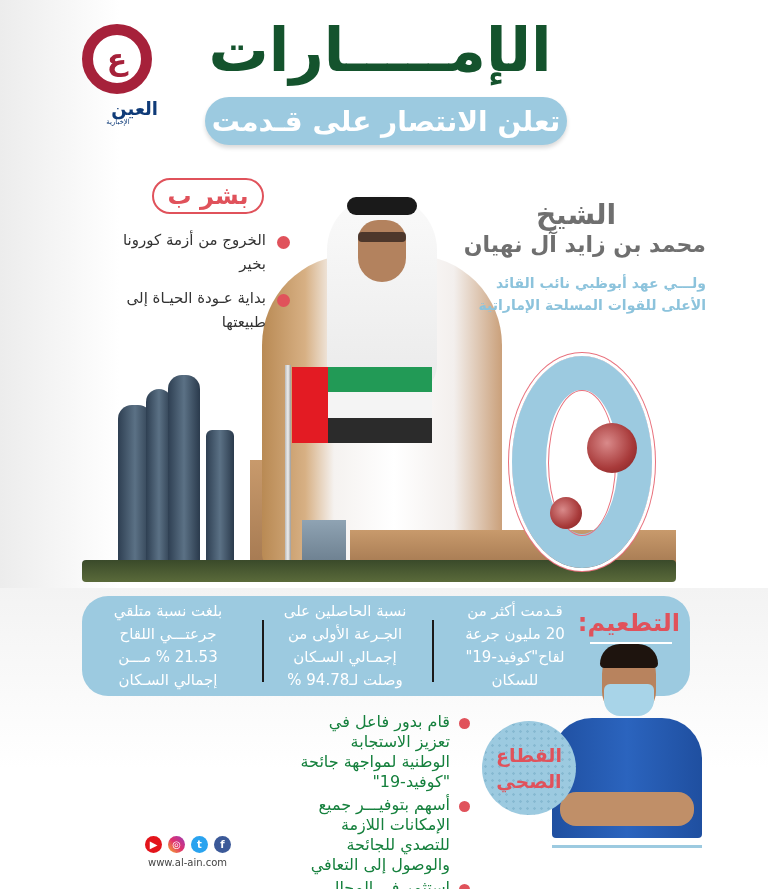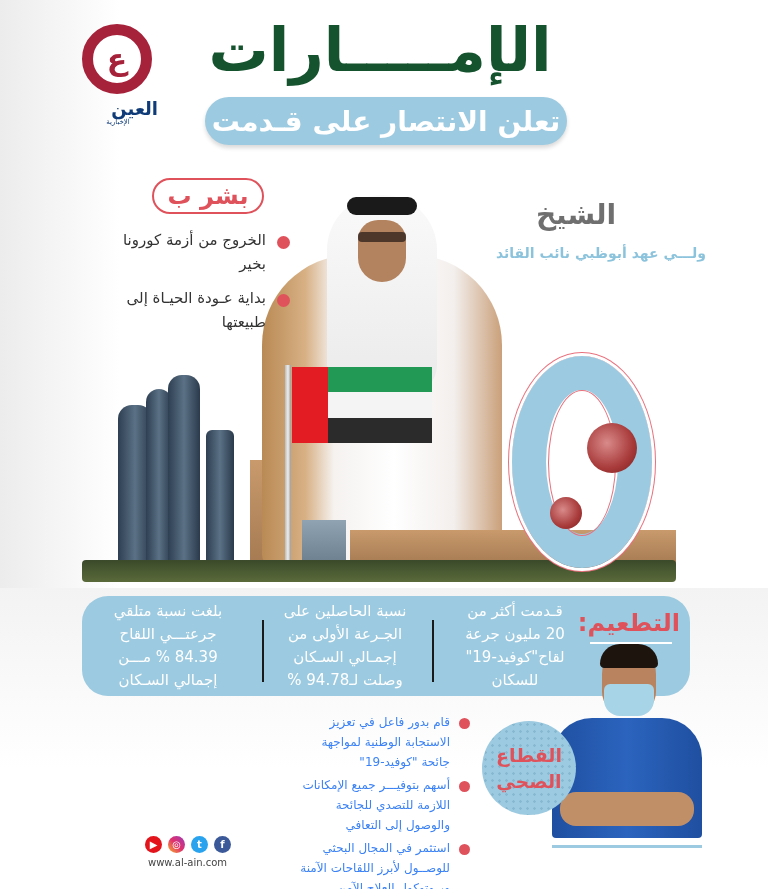--- a/index.html
+++ b/index.html
@@ -150,22 +150,22 @@
     position: absolute; left: 552px; top: 640px; width: 150px; height: 205px;
   }
   .doc-head { position: absolute; left: 50px; top: 8px; width: 54px; height: 66px; border-radius: 26px 26px 22px 22px; background: #b8835e; }
   .doc-hair { position: absolute; left: 48px; top: 4px; width: 58px; height: 24px; border-radius: 28px 28px 6px 6px; background: #1e140e; }
   .doc-mask { position: absolute; left: 52px; top: 44px; width: 50px; height: 32px; border-radius: 6px 6px 16px 16px; background: #a8d4e8; }
   .doc-body { position: absolute; left: 0; top: 78px; width: 150px; height: 120px; border-radius: 40px 40px 4px 4px; background: linear-gradient(90deg,#1f4fa0,#2b64be,#1f4fa0); }
   .doc-arms { position: absolute; left: 8px; top: 152px; width: 134px; height: 34px; border-radius: 16px; background: #c08f68; }
   .doc-base { position: absolute; left: 552px; top: 845px; width: 150px; height: 3px; background: #9ccae0; }
   .bottom-list { position: absolute; left: 270px; top: 712px; width: 200px; list-style: none; }
   .bottom-list li {
-    position: relative; padding-right: 20px; font-size: 12px; line-height: 20px;
-    color: #3b82f6; margin-bottom: 3px; text-align: right; margin-left: 28px;
+    position: relative; padding-right: 20px; font-size: 16px; line-height: 20px;
+    color: #15803d; margin-bottom: 3px; text-align: right; margin-left: 28px;
   }
   .bottom-list li .dot { top: 6px; width: 11px; height: 11px; }
   
   .social { position: absolute; left: 145px; top: 836px; display: flex; direction: ltr; gap: 6px; }
   .soc {
     width: 17px; height: 17px; border-radius: 50%;
     display: flex; align-items: center; justify-content: center;
     color: #fff; font-size: 10px; font-weight: bold; font-family: "DejaVu Sans", sans-serif;
   }
   .soc-yt { background: #e3141b; }
@@ -211,21 +211,23 @@
       <div class="w"></div>
       <div class="b"></div>
   </div>
   <div class="bldg" style="left:220px;top:345px;width:44px;height:45px;background:linear-gradient(#8fa3b3,#6b7e8e);"></div>
   <div class="bldg" style="left:268px;top:355px;width:326px;height:35px;"></div>
   <div class="trees"></div>
 </div>
 
 <div class="name-block">
   <div class="name-title">الشيخ</div>
+  <div class="name-full">محمد بن زايد آل نهيان</div>
   <div class="name-role">ولـــي عهد أبوظبي نائب القائد</div>
+  <div class="name-role" style="margin-top:0">الأعلى للقوات المسلحة الإماراتية</div>
 </div>
 
 <div class="bashar-pill">بشر ب</div>
 <ul class="left-list">
   <li><span class="dot"></span><span>الخروج من أزمة كورونا بخير</span></li>
   <li><span class="dot"></span><span>بداية عـودة الحيـاة إلى طبيعتها</span></li>
 </ul>
 
 <div class="zero"></div>
 <div class="zero-inner-line"></div>
@@ -240,21 +242,21 @@
 لقاح"كوفيد-19"
 للسكان</div>
 <div class="vax-sep" style="left:432px;"></div>
 <div class="vax-col vax-col-2">نسبة الحاصلين على
 الجـرعة الأولى من
 إجمـالي السـكان
 وصلت لـ94.78 %</div>
 <div class="vax-sep" style="left:262px;"></div>
 <div class="vax-col vax-col-3">بلغت نسبة متلقي
 جرعتـــي اللقاح
-84.39 % مـــن
+21.53 % مـــن
 إجمالي السـكان</div>
 
 <div class="doctor">
   <div class="doc-body"></div>
   <div class="doc-head"></div>
   <div class="doc-hair"></div>
   <div class="doc-mask"></div>
   <div class="doc-arms"></div>
 </div>
 <div class="doc-base"></div>

